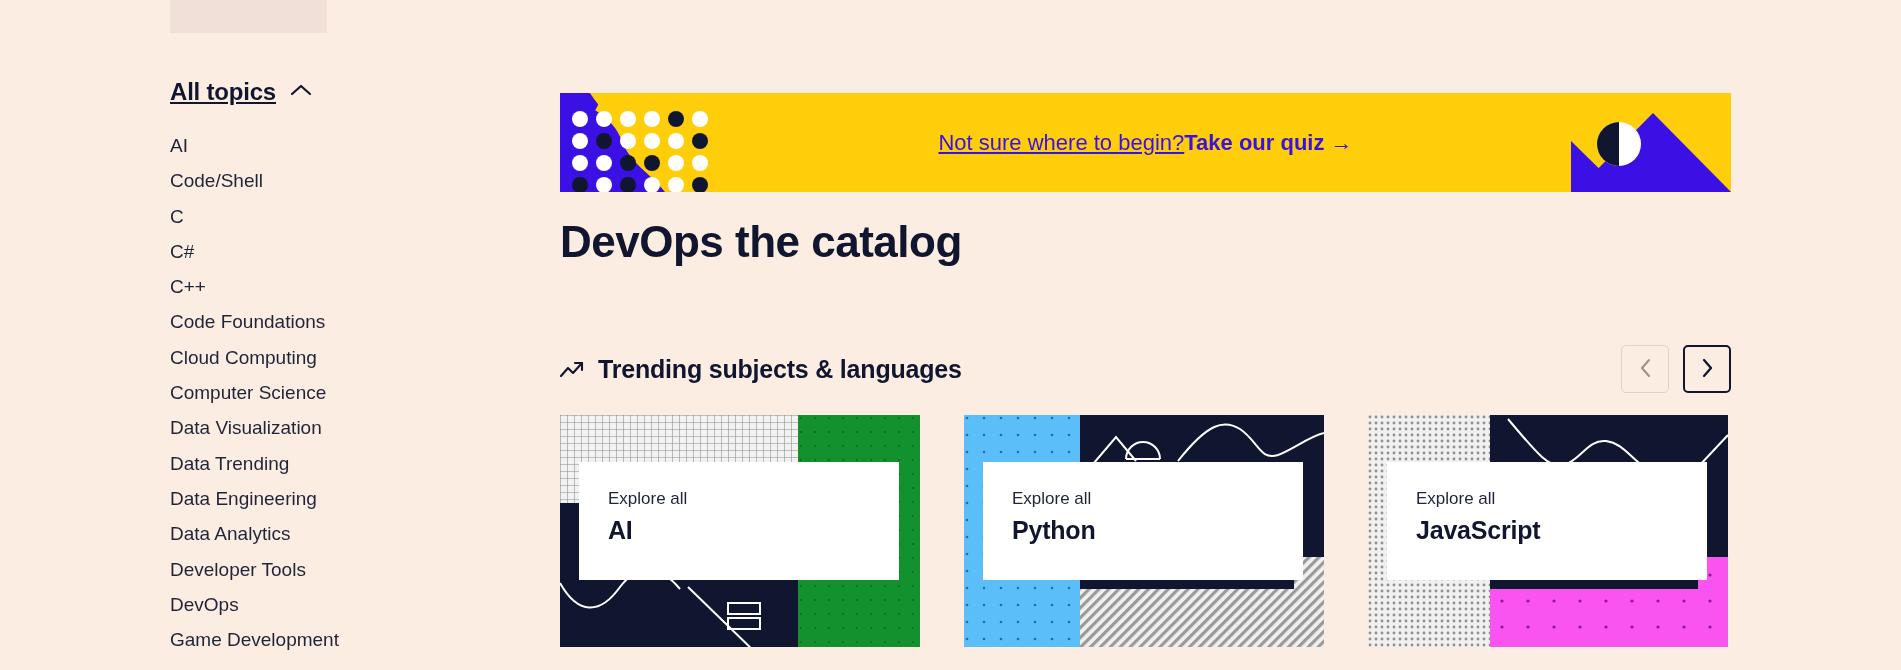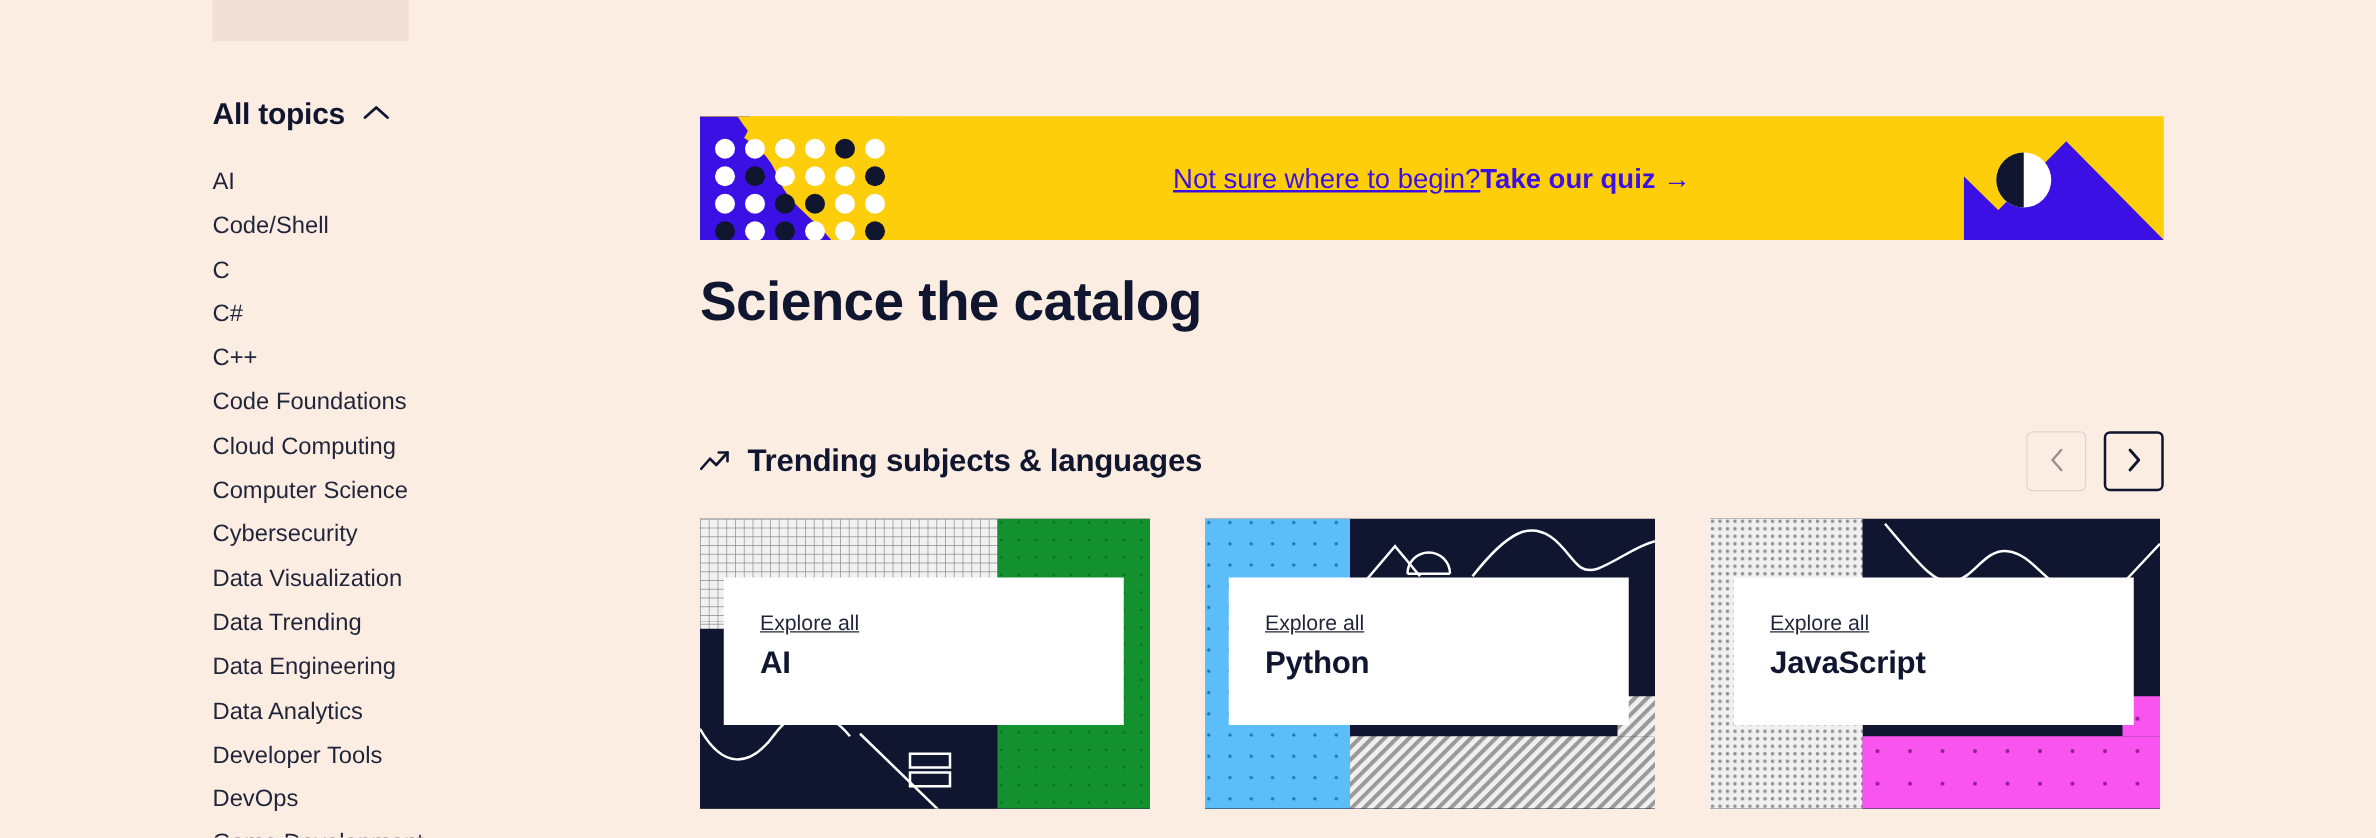--- a/index.html
+++ b/index.html
@@ -16,21 +16,21 @@
   .skeleton-block {
     position: absolute; left: 170px; top: 0; width: 157px; height: 33px;
     background: #F0E0D8;
   }
   .all-topics-header {
     position: absolute; left: 170px; top: 78px;
     display: flex; align-items: center; gap: 14px;
     cursor: pointer;
   }
   .all-topics-title {
-    font-size: 24px; font-weight: 700; color: #10162F; letter-spacing: -0.2px;
+    font-size: 24px; font-weight: 700; color: #10162F; letter-spacing: -0.2px; text-decoration: underline;
   }
   .chevron-up { display: block; }
   .topic-list { position: absolute; left: 170px; top: 128px; width: 340px; }
   .topic-item {
     display: block; font-size: 19px; color: #1F2439;
     line-height: 35.3px; text-decoration: none; cursor: pointer;
     white-space: nowrap;
   }
 
   
@@ -84,21 +84,21 @@
     background: #10162F; overflow: hidden; cursor: pointer;
   }
   .topic-card.c1 { left: 0; }
   .topic-card.c2 { left: 404px; }
   .topic-card.c3 { left: 808px; }
   .card-art { position: absolute; inset: 0; }
   .card-content {
     position: absolute; left: 19px; top: 47px; width: 320px; height: 118px;
     background: #FFFFFF; padding: 27px 0 0 29px; z-index: 5;
   }
-  .card-eyebrow { font-size: 17px; color: #1F2439; line-height: 1.2; text-decoration: underline; }
+  .card-eyebrow { font-size: 17px; color: #1F2439; line-height: 1.2; }
   .card-title {
     font-size: 25px; font-weight: 700; color: #10162F;
     margin-top: 7px; letter-spacing: -0.2px;
   }
 </style>
 </head>
 <body>
 
 <div class="page">
 
@@ -116,21 +116,20 @@
 
     <nav class="topic-list">
       <a class="topic-item">AI</a>
       <a class="topic-item">Code/Shell</a>
       <a class="topic-item">C</a>
       <a class="topic-item">C#</a>
       <a class="topic-item">C++</a>
       <a class="topic-item">Code Foundations</a>
       <a class="topic-item">Cloud Computing</a>
       <a class="topic-item">Computer Science</a>
-      <a class="topic-item">Cybersecurity</a>
       <a class="topic-item">Data Visualization</a>
       <a class="topic-item">Data Trending</a>
       <a class="topic-item">Data Engineering</a>
       <a class="topic-item">Data Analytics</a>
       <a class="topic-item">Developer Tools</a>
       <a class="topic-item">DevOps</a>
       <a class="topic-item">Game Development</a>
     </nav>
   </aside>
 
@@ -180,21 +179,21 @@
       <div class="banner-right-art">
         <svg width="160" height="99" viewBox="0 0 160 99">
           <polygon points="82,20 160,99 4,99" fill="#3A10E5"></polygon>
           <polygon points="0,48 0,99 52,99" fill="#3A10E5"></polygon>
           <circle cx="48" cy="51" r="22" fill="#FFFFFF"></circle>
           <path d="M48 29 A22 22 0 0 0 48 73 Z" fill="#10162F"></path>
         </svg>
       </div>
     </div>
 
-    <h1 class="catalog-title">Science the catalog</h1>
+    <h1 class="catalog-title">DevOps the catalog</h1>
 
     <div class="section-row">
       <div class="section-heading">
         <span>
           <svg width="26" height="20" viewBox="0 0 26 20" fill="none">
             <path d="M1 16 L8 8 L13 13 L22 3" stroke="#10162F" stroke-width="2.1" stroke-linecap="round" stroke-linejoin="round"></path>
             <path d="M15 3 H22 V10" stroke="#10162F" stroke-width="2.1" stroke-linecap="round" stroke-linejoin="round"></path>
           </svg>
         </span>
         <span class="section-heading-text">Trending subjects &amp; languages</span>

